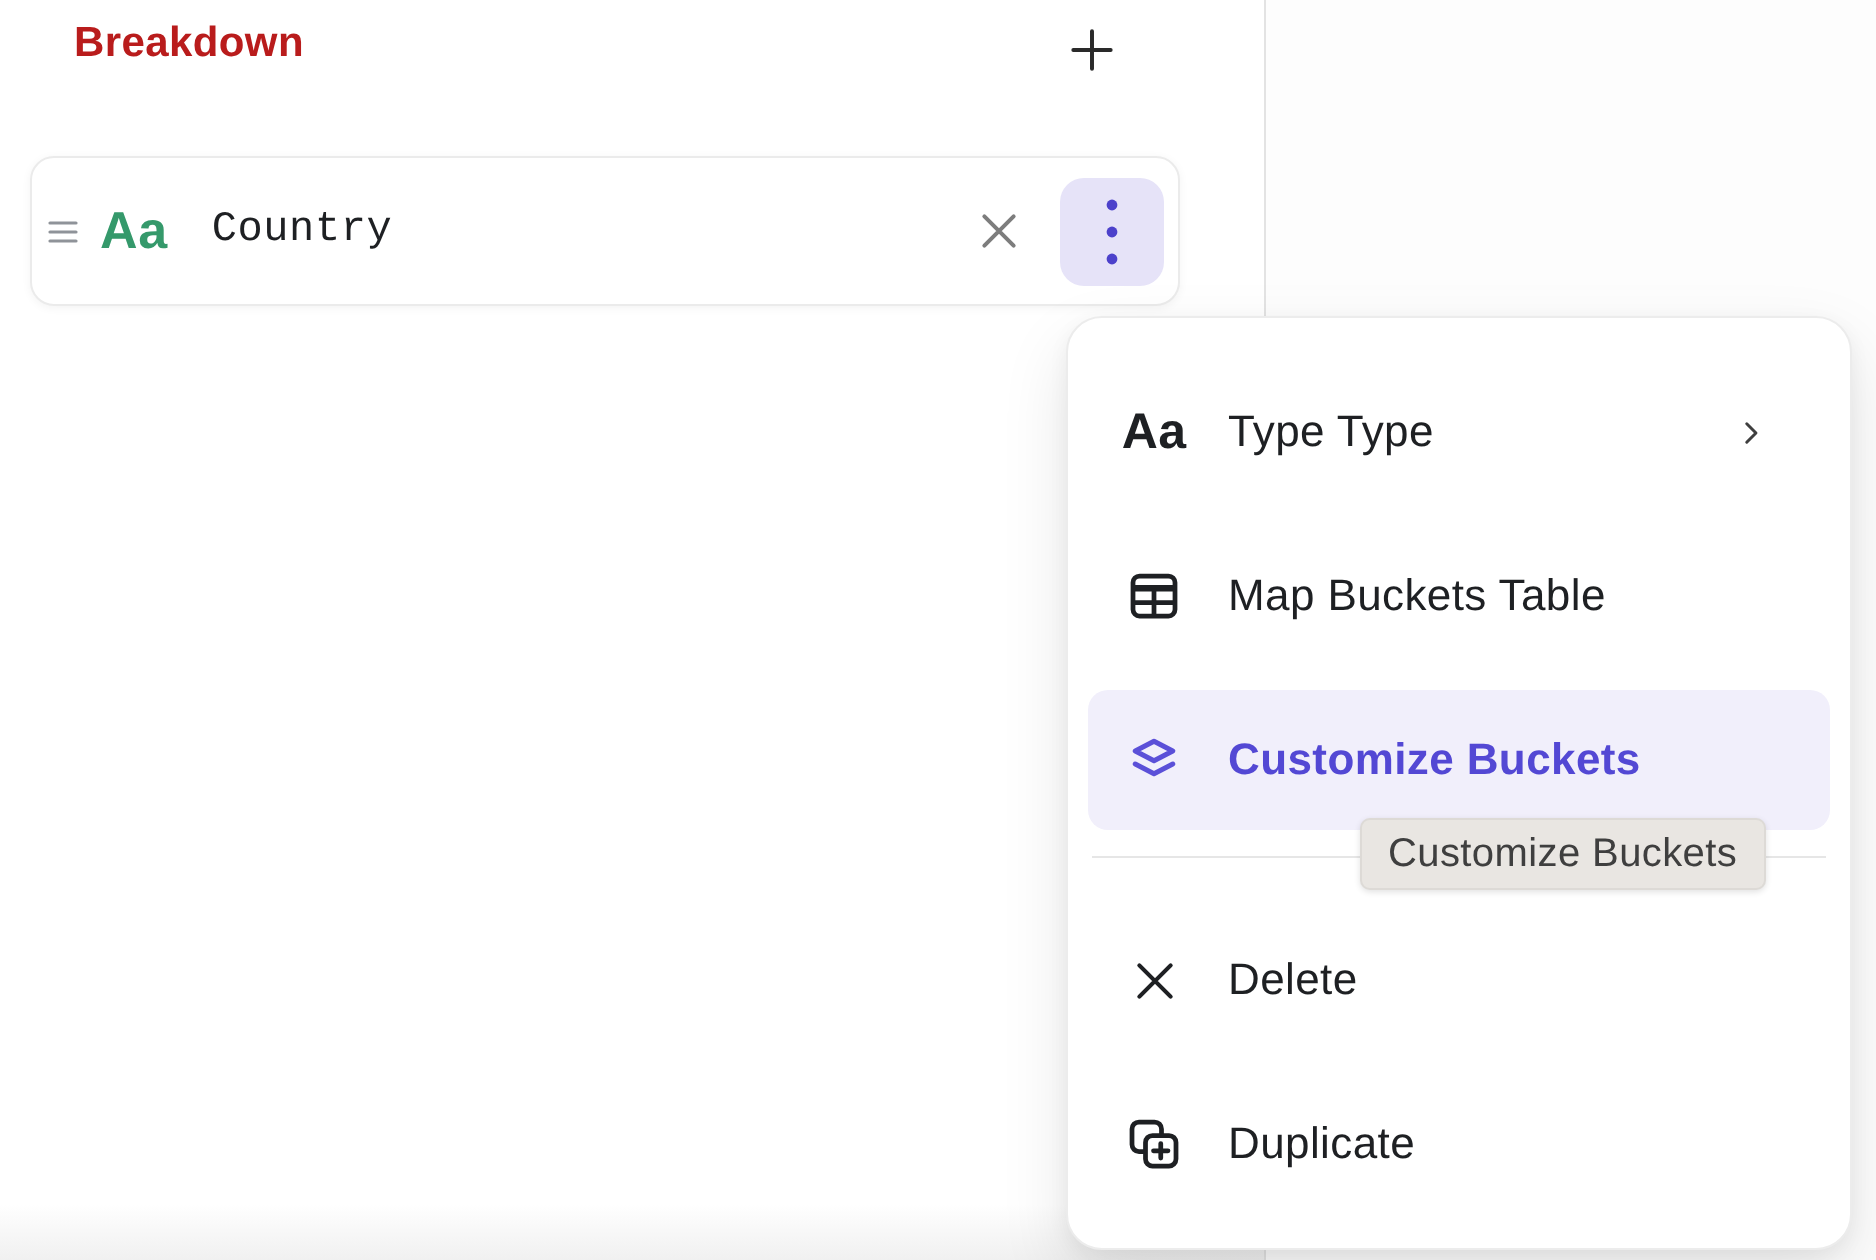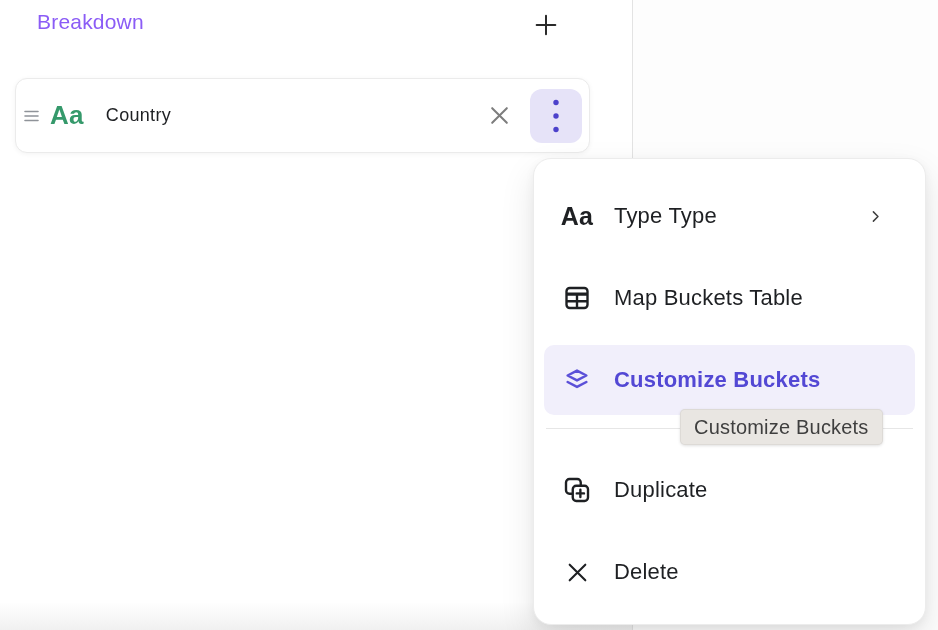--- a/index.html
+++ b/index.html
@@ -9,32 +9,32 @@
     font-family:"Liberation Sans","DejaVu Sans",sans-serif;
     -webkit-font-smoothing:antialiased;
   }
   
   .left-panel{position:absolute;left:0;top:0;width:632px;height:630px;background:#ffffff;}
   .right-bg{position:absolute;left:633px;top:0;width:305px;height:630px;background:#fdfdfd;}
   .v-divider{position:absolute;left:632px;top:0;width:1px;height:630px;background:#e3e3e3;}
   .bottom-fade{position:absolute;left:0;bottom:0;width:632px;height:28px;
     background:linear-gradient(to bottom,rgba(110,110,110,0) 0%,rgba(110,110,110,0.10) 100%);}
 
-  .panel-title{position:absolute;left:37px;top:10px;font-size:21px;font-weight:400;
-    color:#8b5cf6;letter-spacing:.2px;}
+  .panel-title{position:absolute;left:37px;top:10px;font-size:21px;font-weight:700;
+    color:#b91c1c;letter-spacing:.2px;}
   .add-button{position:absolute;left:529px;top:8px;width:34px;height:34px;border:0;background:transparent;
     display:flex;align-items:center;justify-content:center;cursor:pointer;padding:0;}
 
   
   .field-card{position:absolute;left:15px;top:78px;width:575px;height:75px;box-sizing:border-box;
     background:#ffffff;border:1px solid #ebebeb;border-radius:12px;
     box-shadow:0 1px 5px rgba(0,0,0,0.05);display:flex;align-items:center;}
   .drag-handle{margin-left:8px;display:flex;align-items:center;cursor:grab;}
   .type-badge{margin-left:11px;font-size:26px;font-weight:600;color:#35996b;letter-spacing:.3px;}
-  .card-label{margin-left:22px;font-size:18px;color:#1e2023;letter-spacing:.3px;}
+  .card-label{margin-left:22px;font-size:21px;color:#1e2023;letter-spacing:.3px;font-family:Liberation Mono, monospace;}
   .card-actions{margin-left:auto;display:flex;align-items:center;}
   .close-button{width:30px;height:30px;border:0;background:transparent;padding:0;margin-right:16px;
     display:flex;align-items:center;justify-content:center;cursor:pointer;}
   .kebab-button{width:52px;height:54px;margin-right:7px;border:0;border-radius:12px;background:#e6e3f8;
     display:flex;align-items:center;justify-content:center;cursor:pointer;padding:0;}
 
   
   .context-menu{position:absolute;left:533px;top:158px;width:393px;height:467px;box-sizing:border-box;
     background:#ffffff;border:1px solid #ececec;border-radius:18px;padding-top:16px;z-index:5;
     box-shadow:0 14px 34px rgba(0,0,0,0.10),0 3px 10px rgba(0,0,0,0.05);}
@@ -134,33 +134,33 @@
         <path d="M4.5 13.6l7.5 3.9 7.5-3.9"></path>
       </svg>
     </span>
     <span>Customize Buckets</span>
   </div>
 
   <div class="menu-divider"></div>
 
   <div class="menu-item">
     <span class="mi-icon">
+      <svg width="25" height="25" viewBox="0 0 24 24" fill="none" stroke="#1e2023" stroke-width="2" stroke-linecap="round">
+        <path d="M4.5 4.5l15 15M19.5 4.5l-15 15"></path>
+      </svg>
+    </span>
+    <span>Delete</span>
+  </div>
+
+  <div class="menu-item">
+    <span class="mi-icon">
       <svg width="32" height="32" viewBox="0 0 24 24" fill="none" stroke="#1e2023" stroke-width="1.9" stroke-linejoin="round" stroke-linecap="round">
         <rect x="3.2" y="3.2" width="11.8" height="11.8" rx="2.8"></rect>
         <rect x="8.6" y="8.6" width="12.2" height="12.2" rx="2.8" fill="#ffffff"></rect>
         <path d="M14.7 11.8v5.8M11.8 14.7h5.8"></path>
       </svg>
     </span>
     <span>Duplicate</span>
   </div>
 
-  <div class="menu-item">
-    <span class="mi-icon">
-      <svg width="25" height="25" viewBox="0 0 24 24" fill="none" stroke="#1e2023" stroke-width="2" stroke-linecap="round">
-        <path d="M4.5 4.5l15 15M19.5 4.5l-15 15"></path>
-      </svg>
-    </span>
-    <span>Delete</span>
-  </div>
-
 </div>
 
 <div class="tooltip">Customize Buckets</div>
 
 </body></html>

